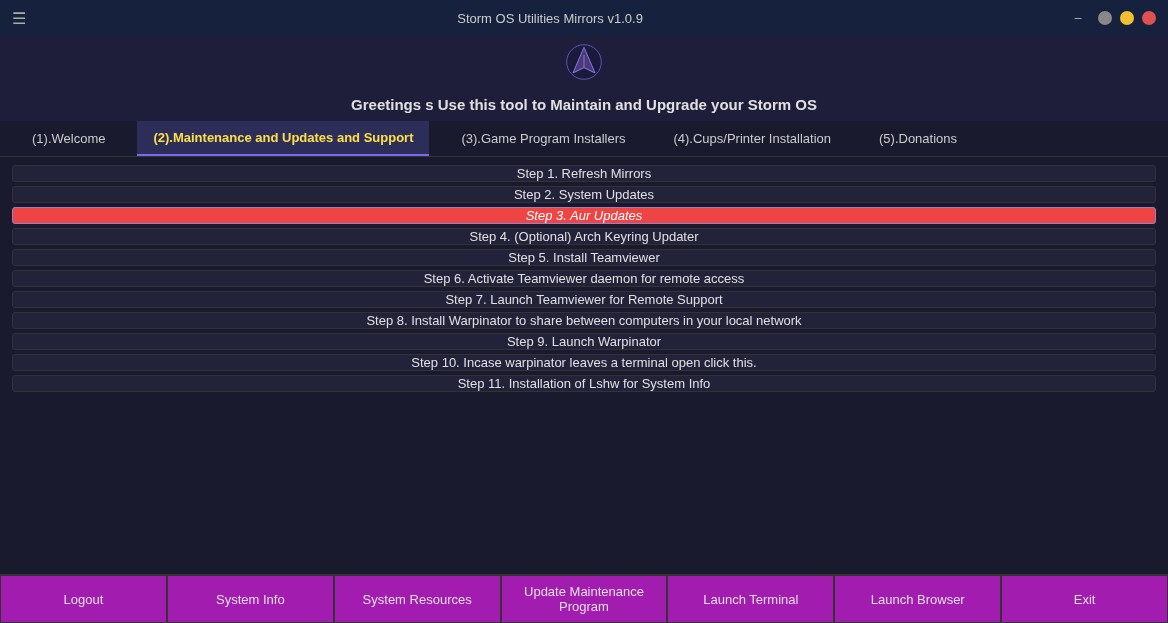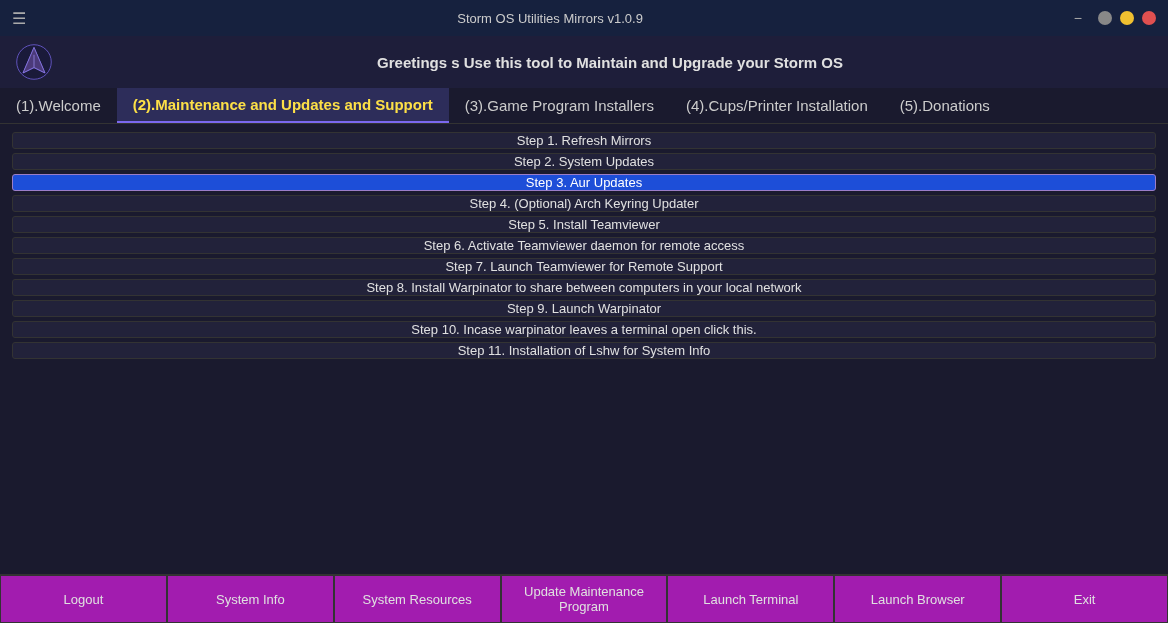--- a/index.html
+++ b/index.html
@@ -74,20 +74,21 @@
     }
 
     
     .app-header {
       background-color: #1e1e3a;
       display: flex;
       align-items: center;
       padding: 8px 16px;
       gap: 16px;
       min-height: 52px;
+      flex-direction: column;
     }
 
     .app-title {
       font-size: 15px;
       font-weight: bold;
       color: #e0e0e0;
       flex: 1;
       text-align: center;
     }
 
@@ -95,28 +96,29 @@
     .tabs-bar {
       background-color: #1a1a2e;
       display: flex;
       align-items: stretch;
       border-bottom: 1px solid #333;
       min-height: 36px;
     }
 
     .tab {
       padding: 8px 16px;
-      font-size: 15px;
+      font-size: 13px;
       color: #ccc;
       cursor: pointer;
       border: none;
       background: transparent;
       white-space: nowrap;
       display: flex;
       align-items: center;
+      margin-left: 16px;
     }
 
     .tab.active {
       background-color: #2d2d5a;
       color: #fde047;
       font-weight: bold;
       border-bottom: 2px solid #7b68ee;
     }
 
     
@@ -137,23 +139,24 @@
       color: #e0e0e0;
       font-size: 13px;
       padding: 0 16px;
       text-align: center;
       cursor: pointer;
       width: 100%;
       transition: background-color 0.15s;
     }
 
     .step-button.active-step {
-      background-color: #1d4ed8;
+      background-color: #ef4444;
       border-color: #9b7ec7;
       color: #fff;
+      font-style: italic;
     }
 
     
     .bottom-bar {
       background-color: #16213e;
       display: flex;
       align-items: stretch;
       border-top: 1px solid #333;
       min-height: 42px;
     }

